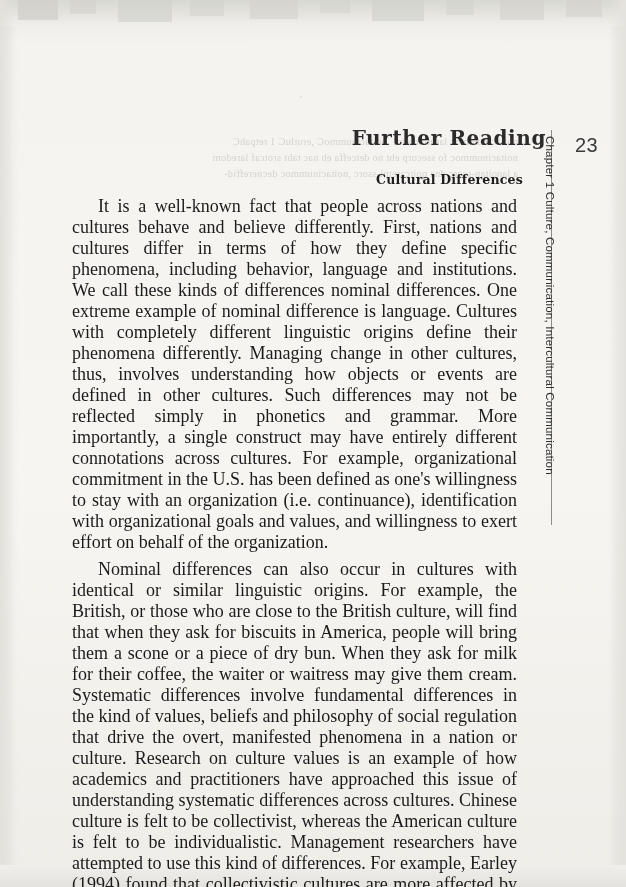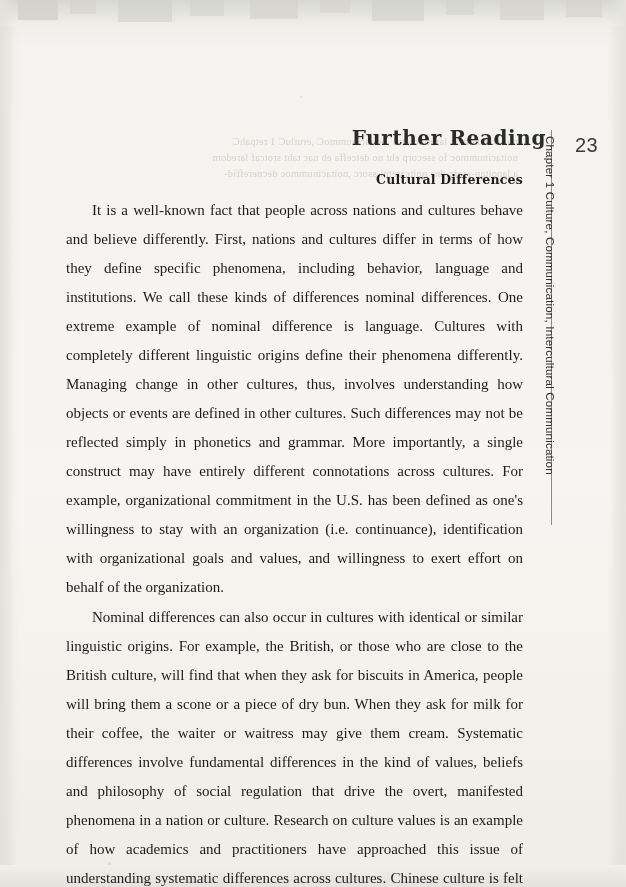--- a/index.html
+++ b/index.html
@@ -138,24 +138,24 @@
   .section-title {
     text-align: right;
     font-family: "DejaVu Serif", serif;
     font-weight: bold;
     font-size: 12.5px;
     color: #1d1d1d;
     margin: 0 0 9px 0;
     letter-spacing: 0.2px;
   }
   p.body-par {
-    margin: 0;
+    margin: 6px;
     text-align: justify;
-    font-size: 15px;
-    line-height: 29px;
+    font-size: 18px;
+    line-height: 21px;
     color: #1b1b1b;
     text-indent: 26px;
     font-family: "Liberation Serif", serif;
   }
   p.body-par + p.body-par {
     margin-top: 1px;
   }
 
   
   .speck {

